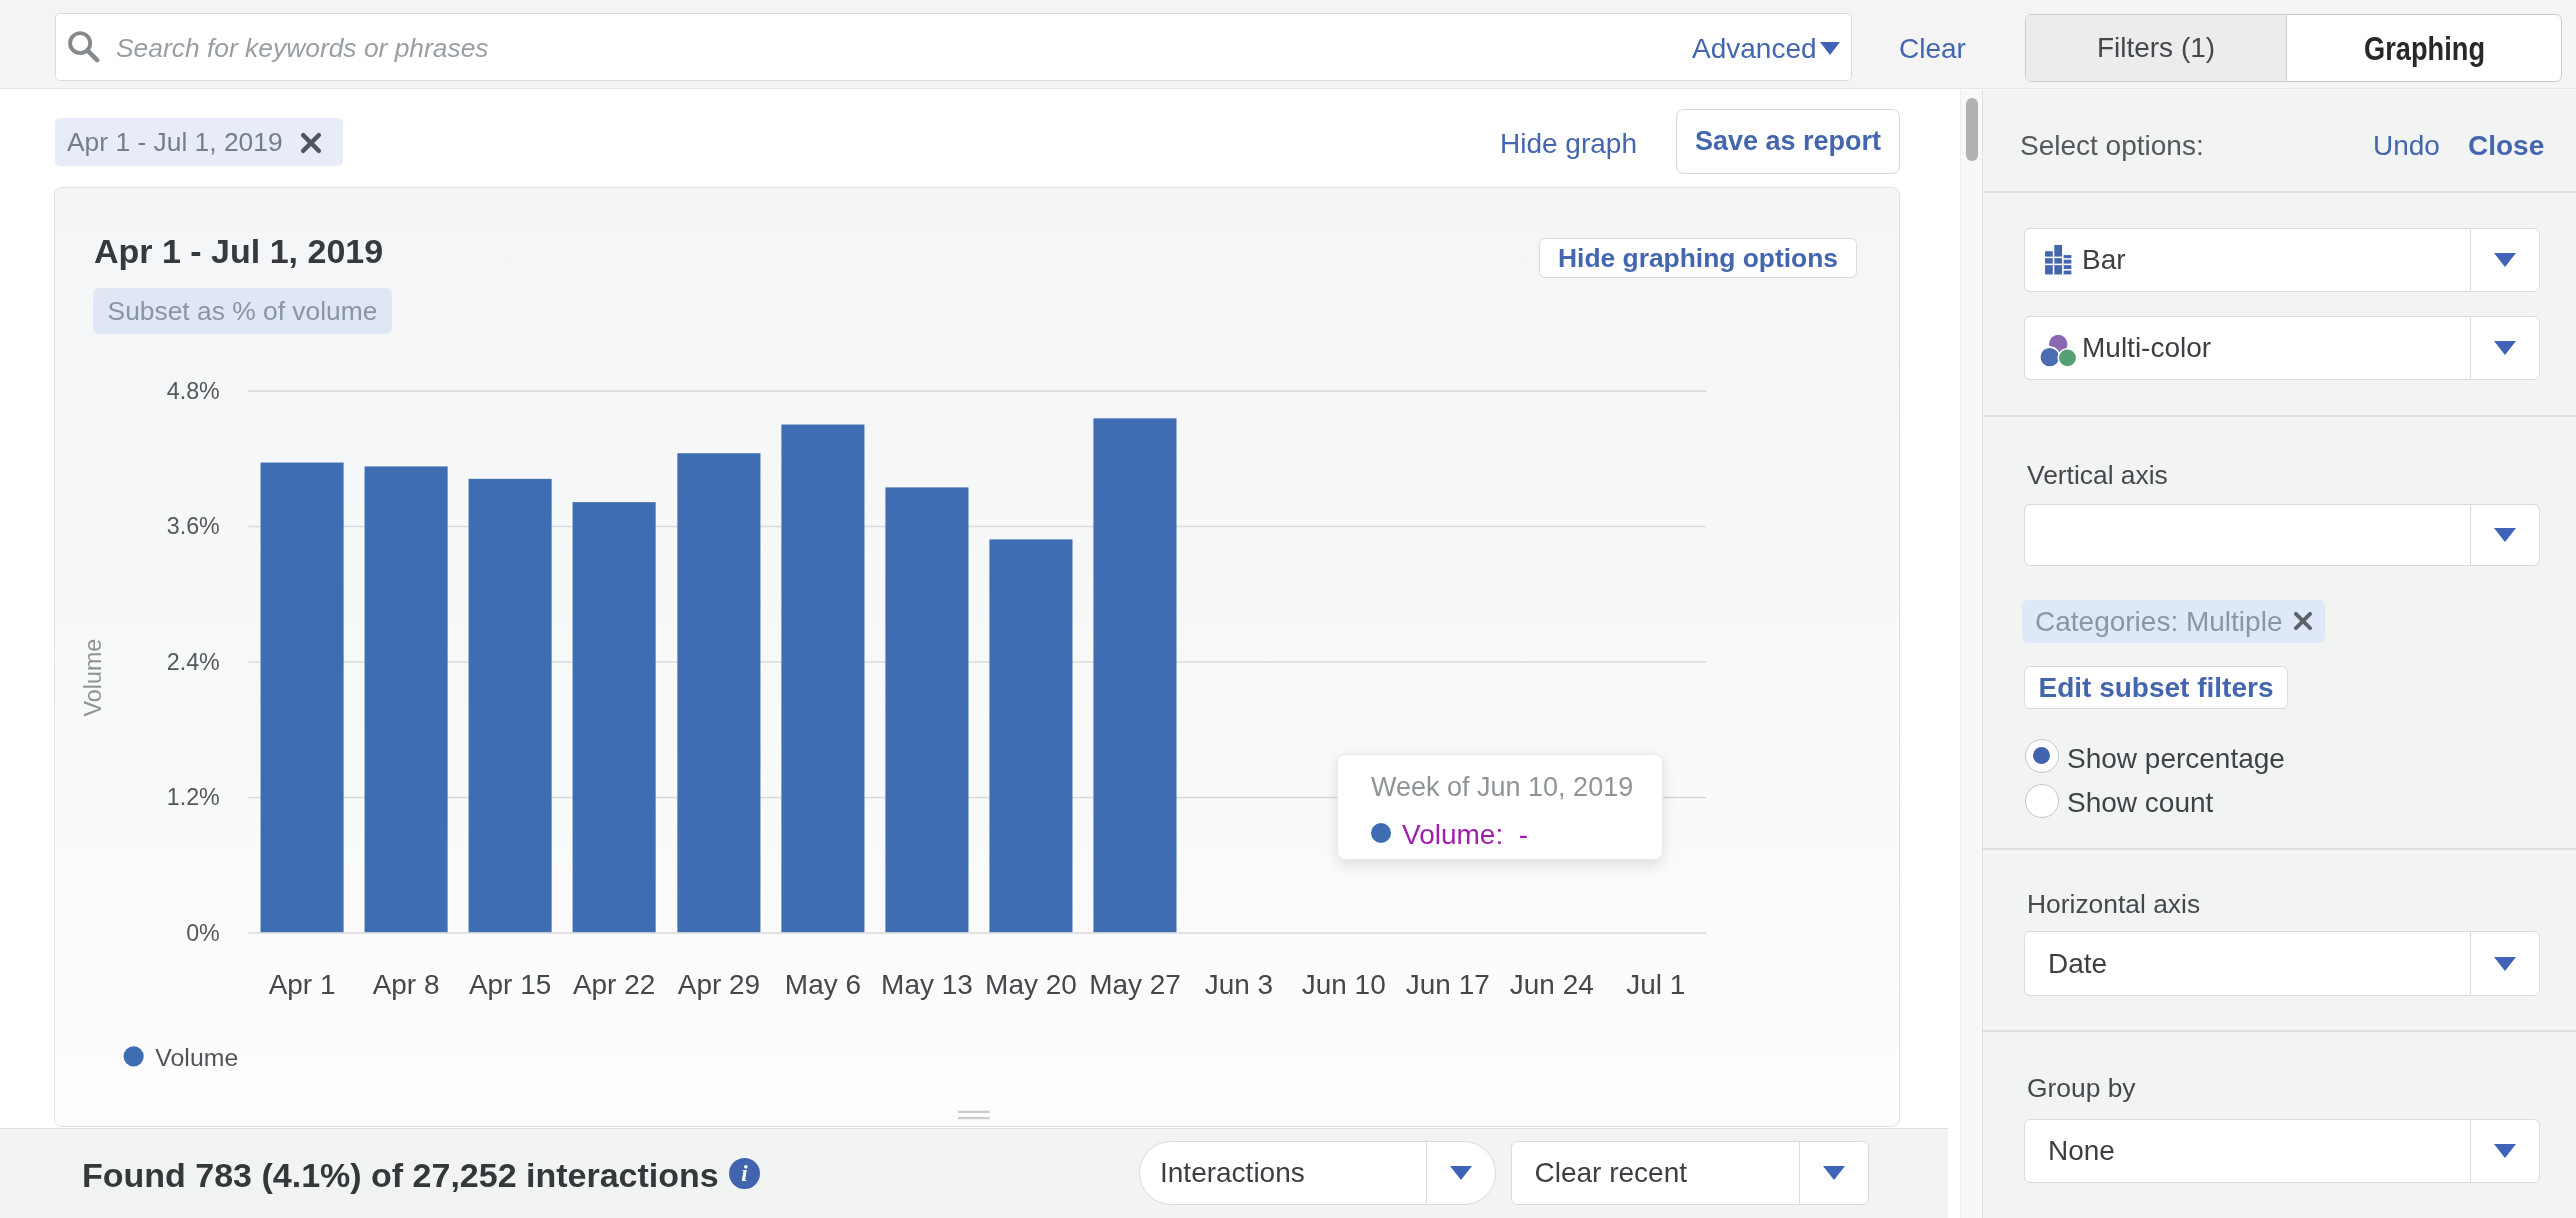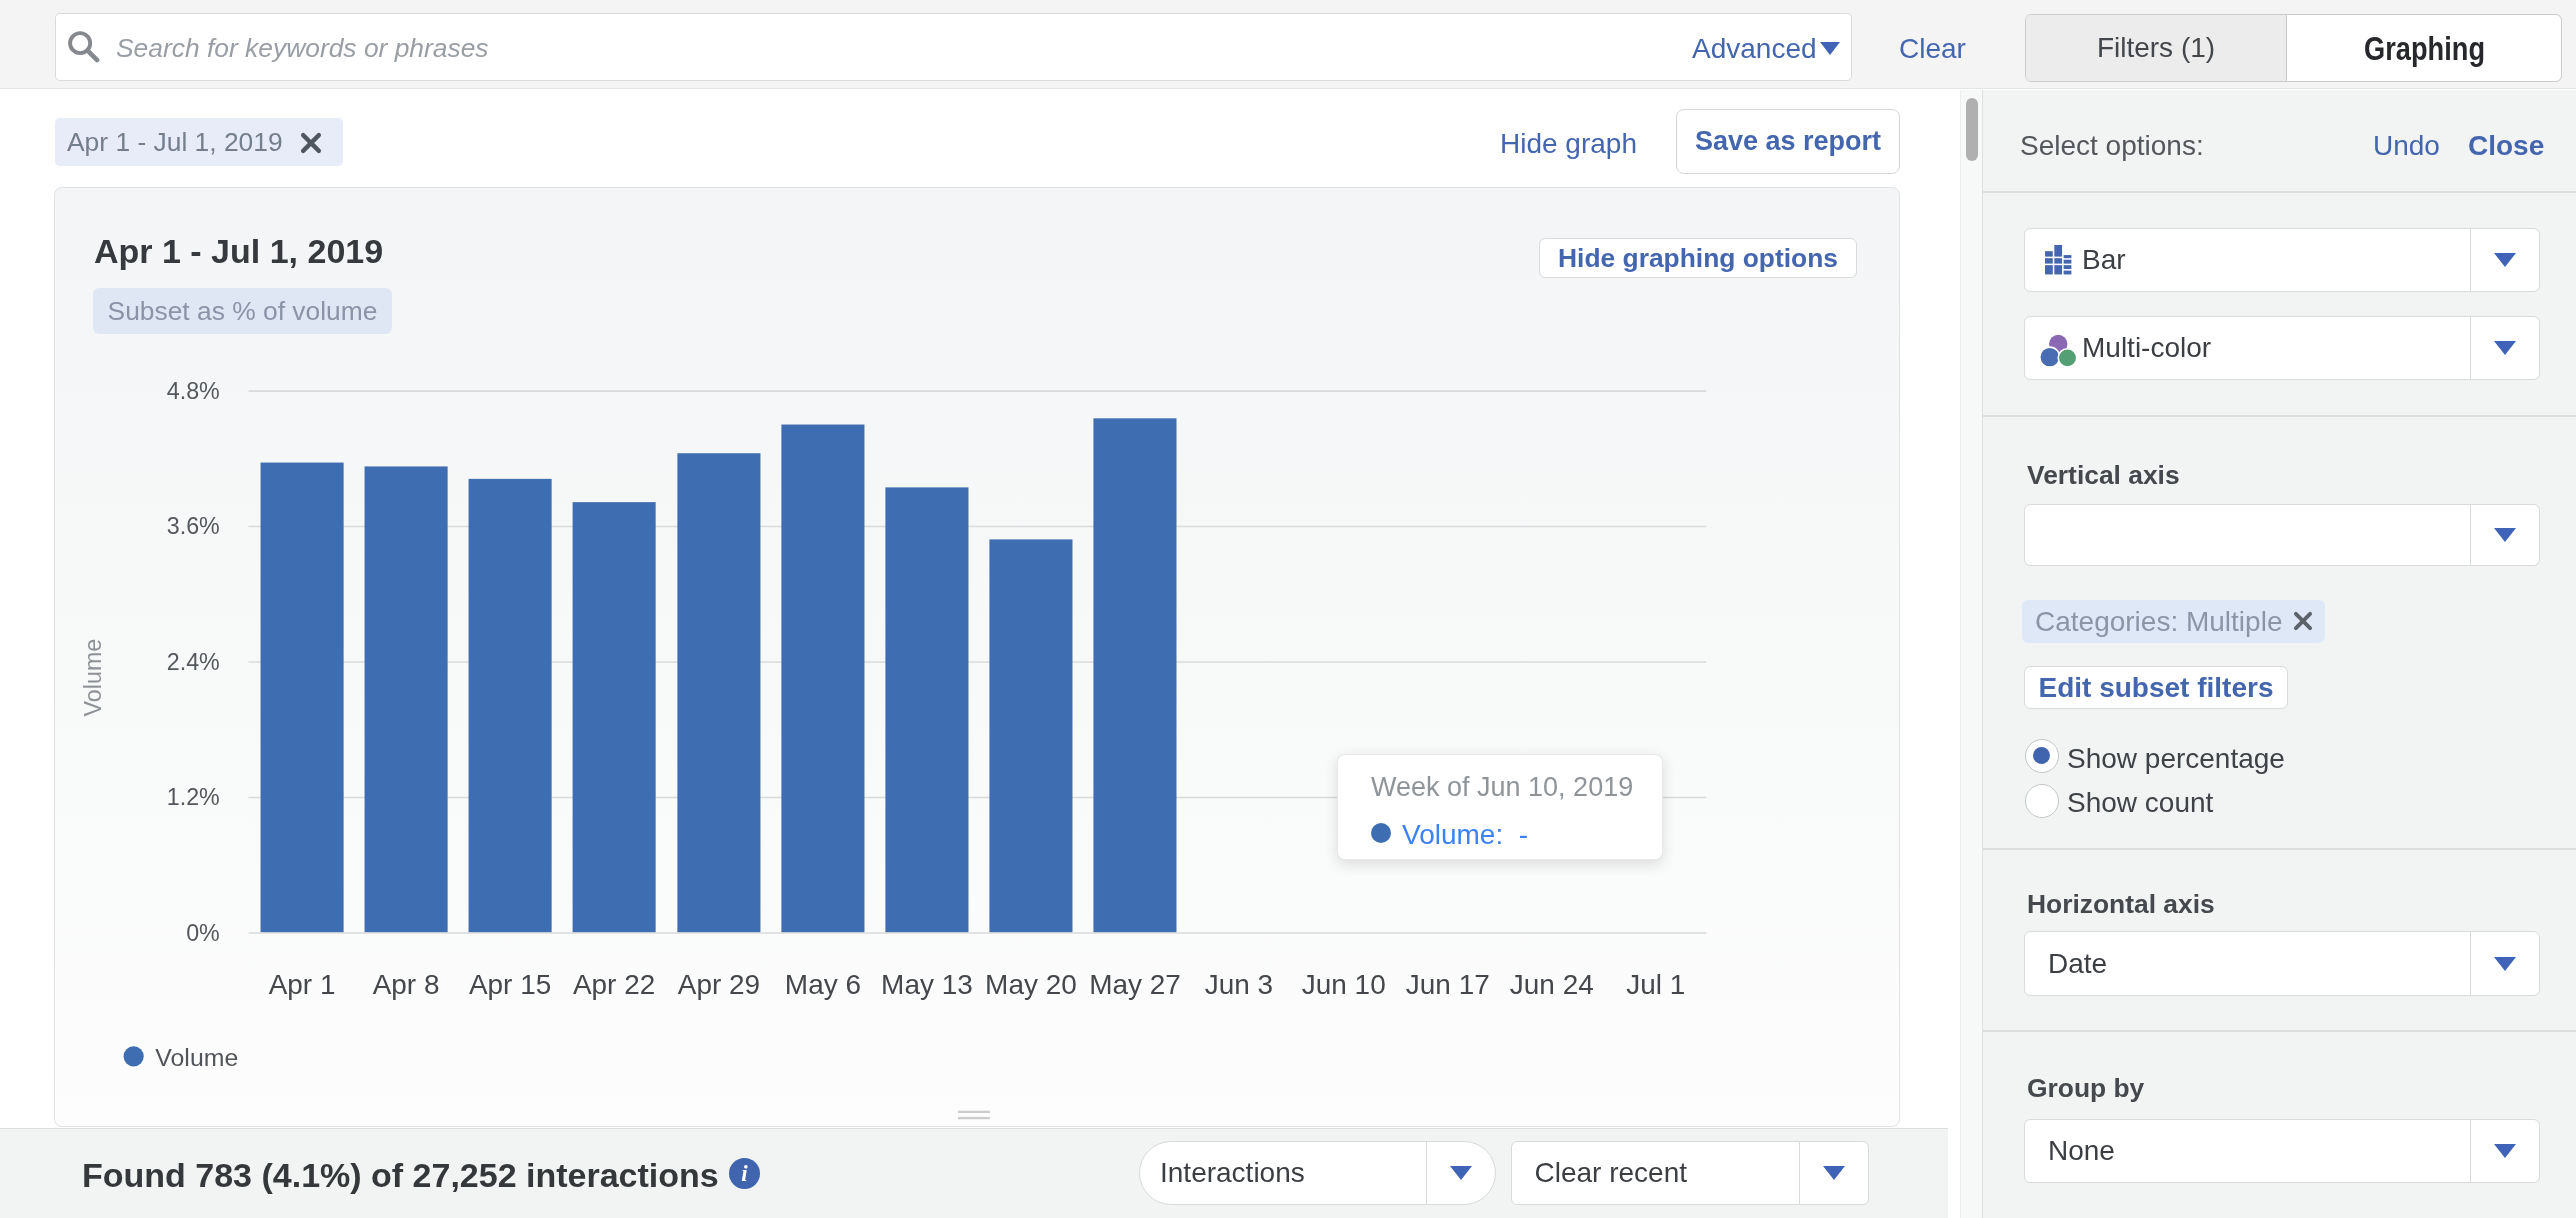--- a/index.html
+++ b/index.html
@@ -5,21 +5,21 @@
 * { margin:0; padding:0; box-sizing:border-box; }
 html,body { width:2576px; height:1218px; overflow:hidden; }
 body { font-family:"Liberation Sans",sans-serif; background:#ffffff; position:relative; }
 .abs { position:absolute; }
 .blue { color:#4466af; }
 .bold { font-weight:bold; }
 .dd { position:absolute; background:#fff; border:1.6px solid #d8dadb; border-radius:6.2px; }
 .ddtxt { position:absolute; left:23px; top:0; bottom:0; display:flex; align-items:center; font-size:28px; color:#3b3e42; }
 .ddarr { position:absolute; right:0; top:0; bottom:0; width:69px; border-left:1.6px solid #d8dadb; display:flex; align-items:center; justify-content:center; }
 .tri { width:0; height:0; border-left:11.6px solid transparent; border-right:11.6px solid transparent; border-top:14.8px solid #3f63b6; }
-.lbl { position:absolute; font-size:26.4px; font-weight:bold; color:#45484c; }
+.lbl { position:absolute; font-size:26.4px; font-weight:normal; color:#45484c; }
 .divider { position:absolute; left:1983px; width:593px; height:1.6px; background:#dcdddd; }
 </style>
 </head>
 <body>
 
 <div class="abs" style="left:0; top:0; width:2576px; height:89px; background:#f4f4f5; border-bottom:1.6px solid #e2e3e4;"></div>
 
 <div class="abs" style="left:55px; top:13.2px; width:1797px; height:68px; background:#fff; border:1.6px solid #d8dadb; border-radius:4.7px;"></div>
 <svg class="abs" style="left:67px; top:30px;" width="34" height="34" viewBox="0 0 44 44">
   <circle cx="17" cy="17" r="13" fill="none" stroke="#85898e" stroke-width="5"></circle>
@@ -96,21 +96,21 @@
   </g>
   <circle cx="102" cy="1120" r="13" fill="#3e6db2"></circle>
   <text x="130" y="1132" font-family="Liberation Sans,sans-serif" font-size="32" fill="#515459">Volume</text>
   <rect x="1164" y="1190" width="41" height="3" fill="#cccccc"></rect>
   <rect x="1164" y="1198" width="41" height="3" fill="#cccccc"></rect>
 </svg>
 
 <div class="abs" style="left:1337px; top:754px; width:326px; height:106px; background:#fff; border:0.8px solid #e8e8e8; border-radius:7.8px; box-shadow:0 4.7px 14px rgba(0,0,0,0.12);"></div>
 <div class="abs" style="left:1371px; top:772px; font-size:27px; color:#8f9499;">Week of Jun 10, 2019</div>
 <div class="abs" style="left:1371px; top:823px; width:20px; height:20px; border-radius:50%; background:#3e6db2;"></div>
-<div class="abs" style="left:1402px; top:819px; font-size:28px; color:#3b82f6;">Volume:&nbsp; -</div>
+<div class="abs" style="left:1402px; top:819px; font-size:28px; color:#a21caf;">Volume:&nbsp; -</div>
 
 <div class="abs" style="left:0; top:1128px; width:1948px; height:91px; background:#f2f3f3; border-top:1.6px solid #dcdddd;"></div>
 <div class="abs" style="left:82px; top:1156px; font-size:34px; font-weight:bold; color:#35383b;">Found 783 (4.1%) of 27,252 interactions</div>
 <div class="abs" style="left:729px; top:1158px; width:31px; height:31px; border-radius:50%; background:#4064ae; display:flex; align-items:center; justify-content:center;">
     <span style="font-family:'Liberation Serif',serif; font-style:italic; font-weight:bold; font-size:23px; color:#fff;">i</span>
   </div>
 <div class="dd" style="left:1139px; top:1141px; width:357px; height:64px;border-radius:32px;">
   <div class="ddtxt" style="left:20px;">Interactions</div>
   <div class="ddarr">
       <div class="tri"></div>

